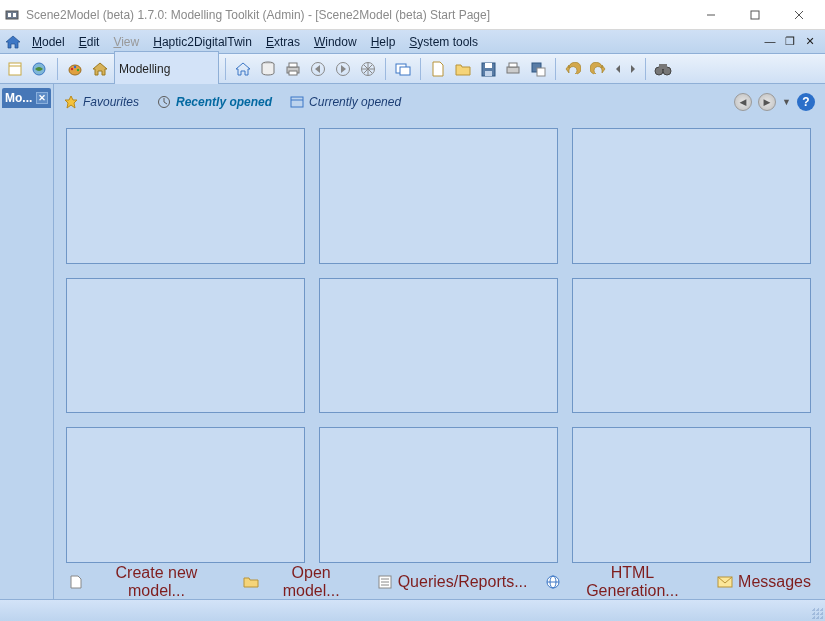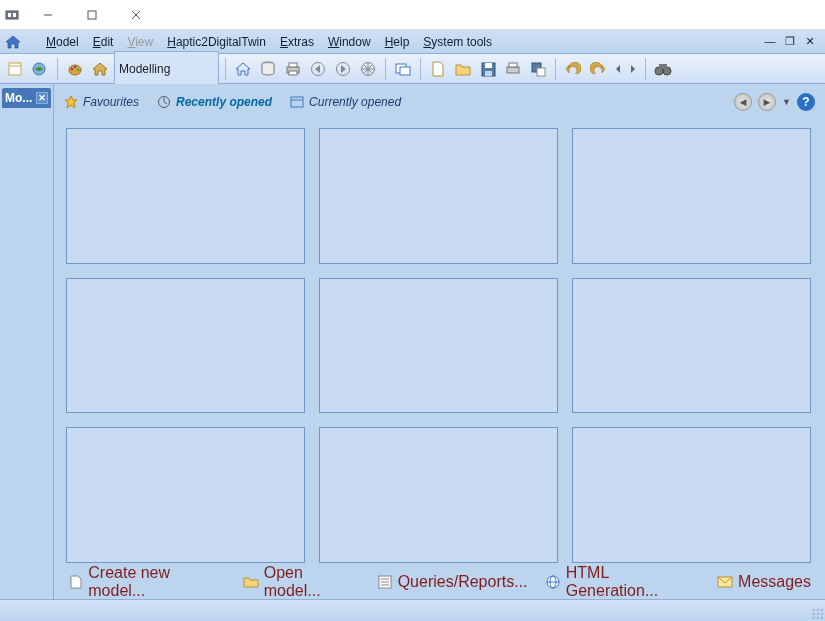--- a/index.html
+++ b/index.html
@@ -6,39 +6,39 @@
   body { font-family: "Segoe UI", Tahoma, sans-serif; font-size: 12px; background: #bdd4ee; color: #333; width: 825px; height: 621px; overflow: hidden; }
 
   
   .title-bar { height: 30px; background: #fff; display: flex; align-items: center; padding: 0 4px; border-bottom: 1px solid #d8d8d8; }
   .title-bar .app-icon { width: 16px; height: 16px; margin-right: 6px; display: flex; align-items: center; justify-content: center; color: #888;}
   .title-bar .title-text { color: #8a8a8a; flex: 1; font-size: 12px; }
   .win-btns { display: flex; }
   .win-btn { width: 44px; height: 28px; display:flex; align-items:center; justify-content:center; color:#777; }
 
   
-  .menu-bar { height: 24px; background: linear-gradient(#cfe0f5,#bdd4ee); display:flex; align-items:center; padding: 0 4px; border-bottom: 1px solid #8fafd6; font-size:12px; color:#0b1f3a;gap:14px;}
+  .menu-bar { height: 24px; background: linear-gradient(#cfe0f5,#bdd4ee); display:flex; align-items:center; padding: 0 4px; border-bottom: 1px solid #8fafd6; font-size:12px; color:#0b1f3a;}
   .menu-bar .home-icon { width:18px; display:flex; align-items:center; justify-content:center; margin-right:4px; color:#1f4f8e;}
   .menu-item { padding: 2px 8px 2px 6px; cursor:default; }
   .menu-item span.ul { text-decoration: underline; }
   .menu-item.disabled { color:#999; }
   .sub-win-btns { margin-left:auto; display:flex; gap:6px; padding-right:4px;}
   .sub-win-btn { width:14px; text-align:center; color:#222; font-size:11px; }
 
   
   .toolbar { height: 30px; background: linear-gradient(#e9f1fb,#cfe0f5); border-top:1px solid #eaf3ff; border-bottom:1px solid #8fafd6; display:flex; align-items:center; padding:0 4px; gap:3px;}
   .tbtn { width:22px; height:22px; display:flex; align-items:center; justify-content:center; border:1px solid transparent; border-radius:2px; color:#34578b;}
   .sep { width:1px; height:22px; background:#9cb9df; margin:0 3px;}
   .mode-select { width:105px; height:36px; border:1px solid #8fafd6; background:#d3e3f8; font-size:12px; padding:0 4px; color:#1f1f1f;}
   .search-wrap { flex:1; margin-left:6px; display:flex; align-items:center; }
   .search-wrap input { flex:1; height:22px; border:1px solid #c9c9c9; background:#fff; font-style:italic; color:#888; padding:0 6px; font-size:12px;}
   .binoc { width:22px; color:#5b5b5b; display:flex; align-items:center; justify-content:center;}
 
   
-  .work-area { display:flex; height: calc(621px - 30px - 24px - 30px - 22px); }
+  .work-area { display:flex; height: calc(621px - 30px - 24px - 30px - 22px); text-align: center; }
 
   
   .left-tabs { width:54px; background:#bdd4ee; border-right:1px solid #8fafd6; padding-top:2px;}
   .left-tab { display:flex; align-items:center; justify-content:space-between; background:#4677b7; color:#fff; font-weight:bold; font-size:12px; height:20px; padding:0 3px; margin:2px 2px; border-radius:2px 2px 0 0;}
   .left-tab .close { width:12px; height:12px; background:#5e8cc6; border:1px solid #8ab0dd; display:flex; align-items:center; justify-content:center; font-size:9px;}
 
   
   .main { flex:1; background:#bdd4ee; padding:6px 10px 4px 10px; display:flex; flex-direction:column;}
   .tabs-row { display:flex; align-items:center; gap:18px; height:24px; color:#1c3e75;}
   .tab { display:flex; align-items:center; gap:5px; font-size:12px; cursor:default;font-style:italic;}
@@ -68,20 +68,21 @@
 <body>
 
 <div class="title-bar">
   <div class="app-icon">
     <svg width="14" height="14" viewBox="0 0 14 14">
         <rect x="1" y="3" width="12" height="8" fill="#6d7a8d" stroke="#555"></rect>
         <rect x="3" y="5" width="3" height="4" fill="#fff"></rect>
         <rect x="8" y="5" width="3" height="4" fill="#fff"></rect>
       </svg>
   </div>
+  <div class="title-text">Scene2Model (beta) 1.7.0: Modelling Toolkit (Admin) - [Scene2Model (beta) Start Page]</div>
   <div class="win-btns">
     <div class="win-btn">
         <svg width="10" height="10">
           <line x1="1" y1="5" x2="9" y2="5" stroke="#555" stroke-width="1"></line>
         </svg>
       </div>
     <div class="win-btn">
         <svg width="10" height="10">
           <rect x="1" y="1" width="8" height="8" fill="none" stroke="#555"></rect>
         </svg>

